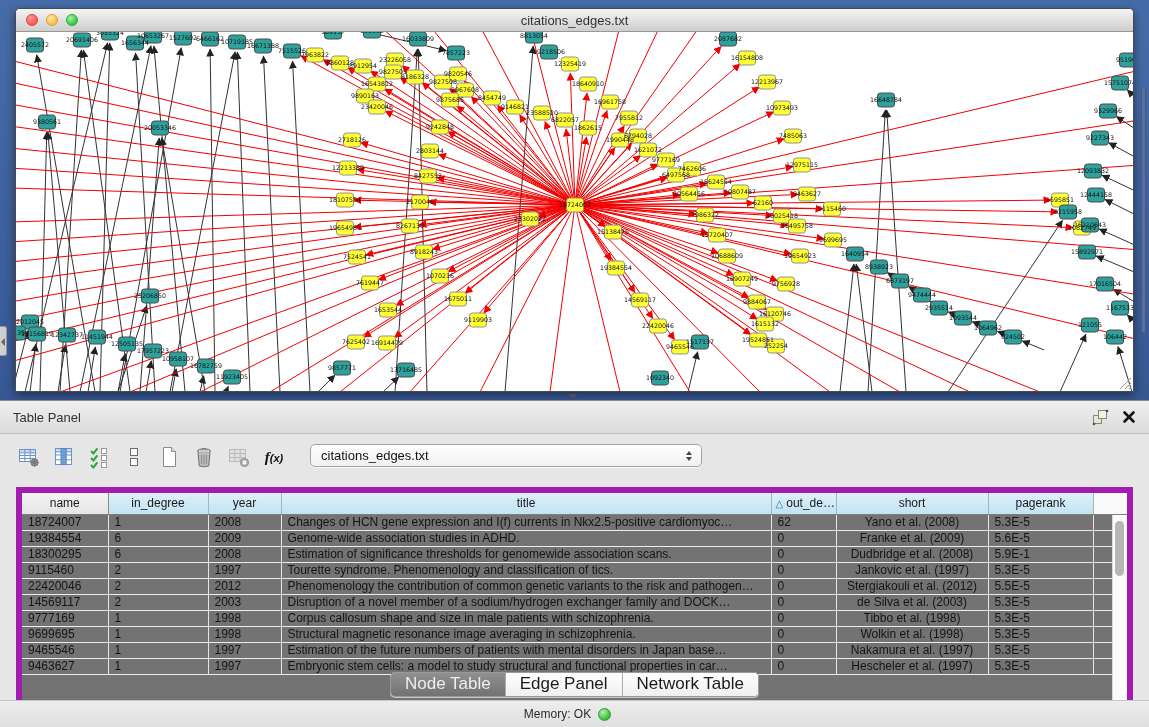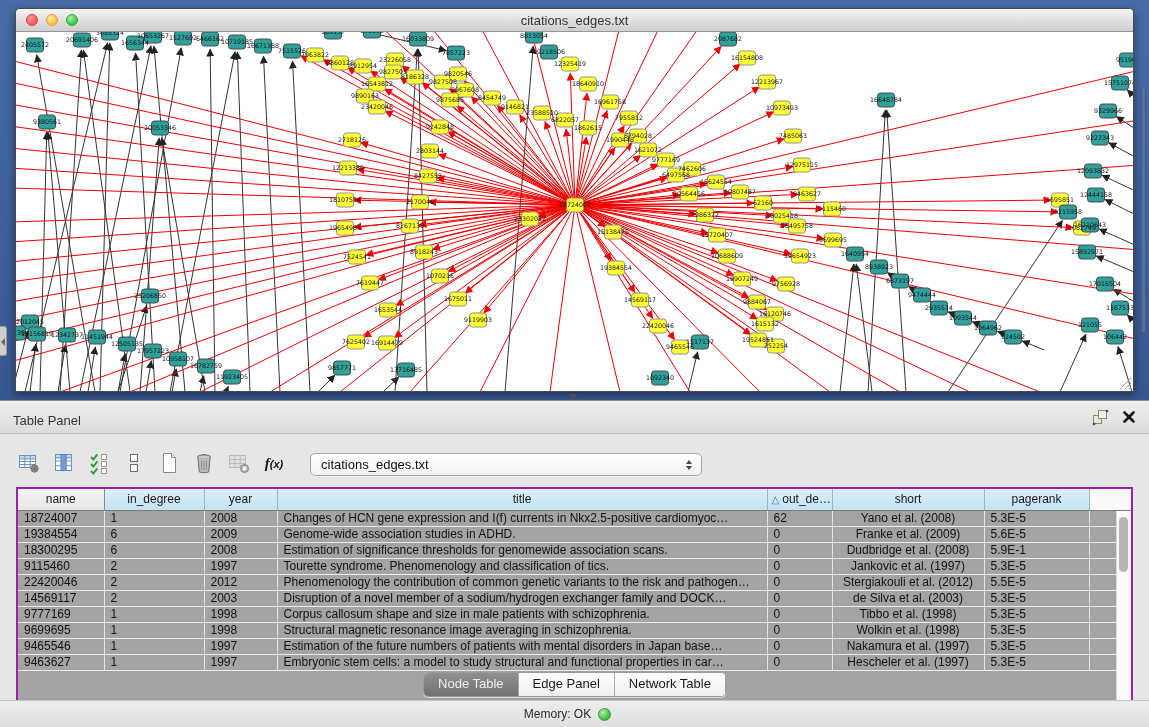--- a/index.html
+++ b/index.html
@@ -33,57 +33,57 @@
     border-left:5px solid transparent;border-right:5px solid transparent;border-top:5px solid #4e4e4e;}
   .west-handle{position:absolute;left:0;top:326px;width:7px;height:30px;background:#CFCFCF;
     border:1px solid #97979a;border-left:none;border-radius:0 3px 3px 0;}
   .west-handle i{position:absolute;left:1px;top:11px;width:0;height:0;display:block;
     border-top:4px solid transparent;border-bottom:4px solid transparent;border-right:4px solid #666;}
   .east-sliver{position:absolute;left:1141px;top:88px;width:5px;height:244px;background:#56719F;
     border-left:1px solid #425A85;border-right:1px solid #425A85;}
 
   
   .table-panel{position:absolute;left:0;top:400px;width:1149px;height:327px;background:#E6E6E6;}
-  .panel-titlebar{height:34px;display:flex;padding:12px 13px;
+  .panel-titlebar{height:34px;display:flex;align-items:center;padding:0 13px;
     background:linear-gradient(#EFEFEF,#DCDCDC);border-top:1px solid #8C8C8C;border-bottom:1px solid #BEBEBE;}
   .panel-title{font-size:13px;color:#333;}
   .panel-buttons{margin-left:auto;display:flex;align-items:center;gap:13px;}
   .panel-buttons svg{display:block;cursor:default;}
 
-  .toolbar{position:absolute;left:16px;top:44px;height:32px;display:flex;align-items:flex-end;gap:9px;}
+  .toolbar{position:absolute;left:16px;top:44px;height:32px;display:flex;align-items:flex-start;gap:9px;}
   .tb{width:26px;height:26px;border:none;background:transparent;padding:0;display:flex;align-items:center;justify-content:center;}
   .fx{font-family:"Liberation Serif",serif;font-style:italic;font-weight:bold;font-size:15px;color:#111;}
   .fx small{font-size:11px;font-weight:bold;}
   .combo{margin-left:14px;width:392px;height:23px;border:1px solid #A3A3A3;border-radius:5px;
     background:linear-gradient(#FFFFFF,#F1F1F1);display:flex;align-items:center;
     padding:0 9px 0 10px;font-size:13px;color:#111;box-shadow:0 1px 0 rgba(255,255,255,.7);}
   .combo-arrows{margin-left:auto;display:flex;flex-direction:column;gap:2px;}
   .combo-arrows i{display:block;width:0;height:0;}
   .combo-arrows .up{border-left:3.5px solid transparent;border-right:3.5px solid transparent;border-bottom:4.5px solid #444;}
   .combo-arrows .dn{border-left:3.5px solid transparent;border-right:3.5px solid transparent;border-top:4.5px solid #444;}
 
-  .table-wrap{position:absolute;left:16px;top:87px;width:1117px;height:224px;background:#a3a3a3;
-    border:2px solid #a21caf;overflow:hidden;}
+  .table-wrap{position:absolute;left:16px;top:87px;width:1117px;height:224px;background:#737373;
+    border:6px solid #a21caf;overflow:hidden;}
   table{border-collapse:collapse;table-layout:fixed;width:1115px;font-size:12px;}
   th{height:21px;background:linear-gradient(#DDF0FA,#C2E2F2);border-right:1px solid #9FB6C2;
     border-bottom:1px solid #7E7E7E;font-weight:normal;color:#1a1a1a;padding:0 4px;
     white-space:nowrap;overflow:hidden;text-align:center;}
   th.h0{background:linear-gradient(#F3F3F3,#E5E5E5);border-right:1px solid #8a8a8a;}
   th.hf{background:#FAFAFA;border-right:none;}
   .sort{color:#2E77A8;font-size:10px;margin-right:3px;}
   td{height:16px;padding:0 6px;border-right:1px solid #E6E6E6;border-bottom:1px solid #ECECEC;
     white-space:nowrap;overflow:hidden;color:#141414;}
   td.c5{text-align:center;margin-top:12px;}
   .vscroll{position:absolute;top:22px;right:0;bottom:0;width:15px;background:#FBFBFB;border-left:1px solid #DADADA;}
   .vthumb{position:absolute;top:6px;left:2px;width:9px;height:55px;border-radius:6px;background:#B6B6B6;}
 
   .tabs-row{position:absolute;left:0;top:272px;width:100%;display:flex;justify-content:center;}
   .seg{display:inline-flex;border:1px solid #9A9A9A;border-radius:5px;overflow:hidden;background:#fff;
     box-shadow:0 1px 0 rgba(255,255,255,.6);}
-  .seg-btn{font-size:13px;padding:3px 14px 4px;background:linear-gradient(#FFFFFF,#EFEFEF);
+  .seg-btn{font-size:17px;padding:3px 14px 4px;background:linear-gradient(#FFFFFF,#EFEFEF);
     border:none;border-left:1px solid #ABABAB;color:#1a1a1a;line-height:16px;}
   .seg-btn:first-child{border-left:none;}
   .seg-btn.active{background:linear-gradient(#909090,#727272);color:#EFEFEF;}
 
   .status-bar{position:absolute;left:0;bottom:0;width:100%;height:27px;
     background:linear-gradient(#EDEDED,#DFDFDF);border-top:1px solid #C6C6C6;
     display:flex;align-items:center;justify-content:center;padding-right:14px;gap:7px;}
   .mem-label{font-size:12px;color:#2b2b2b;}
   .mem-dot{width:13px;height:13px;border-radius:50%;border:1px solid #2C9C35;
     background:radial-gradient(circle at 35% 30%,#B2F0A6,#2FB83A 75%);}

